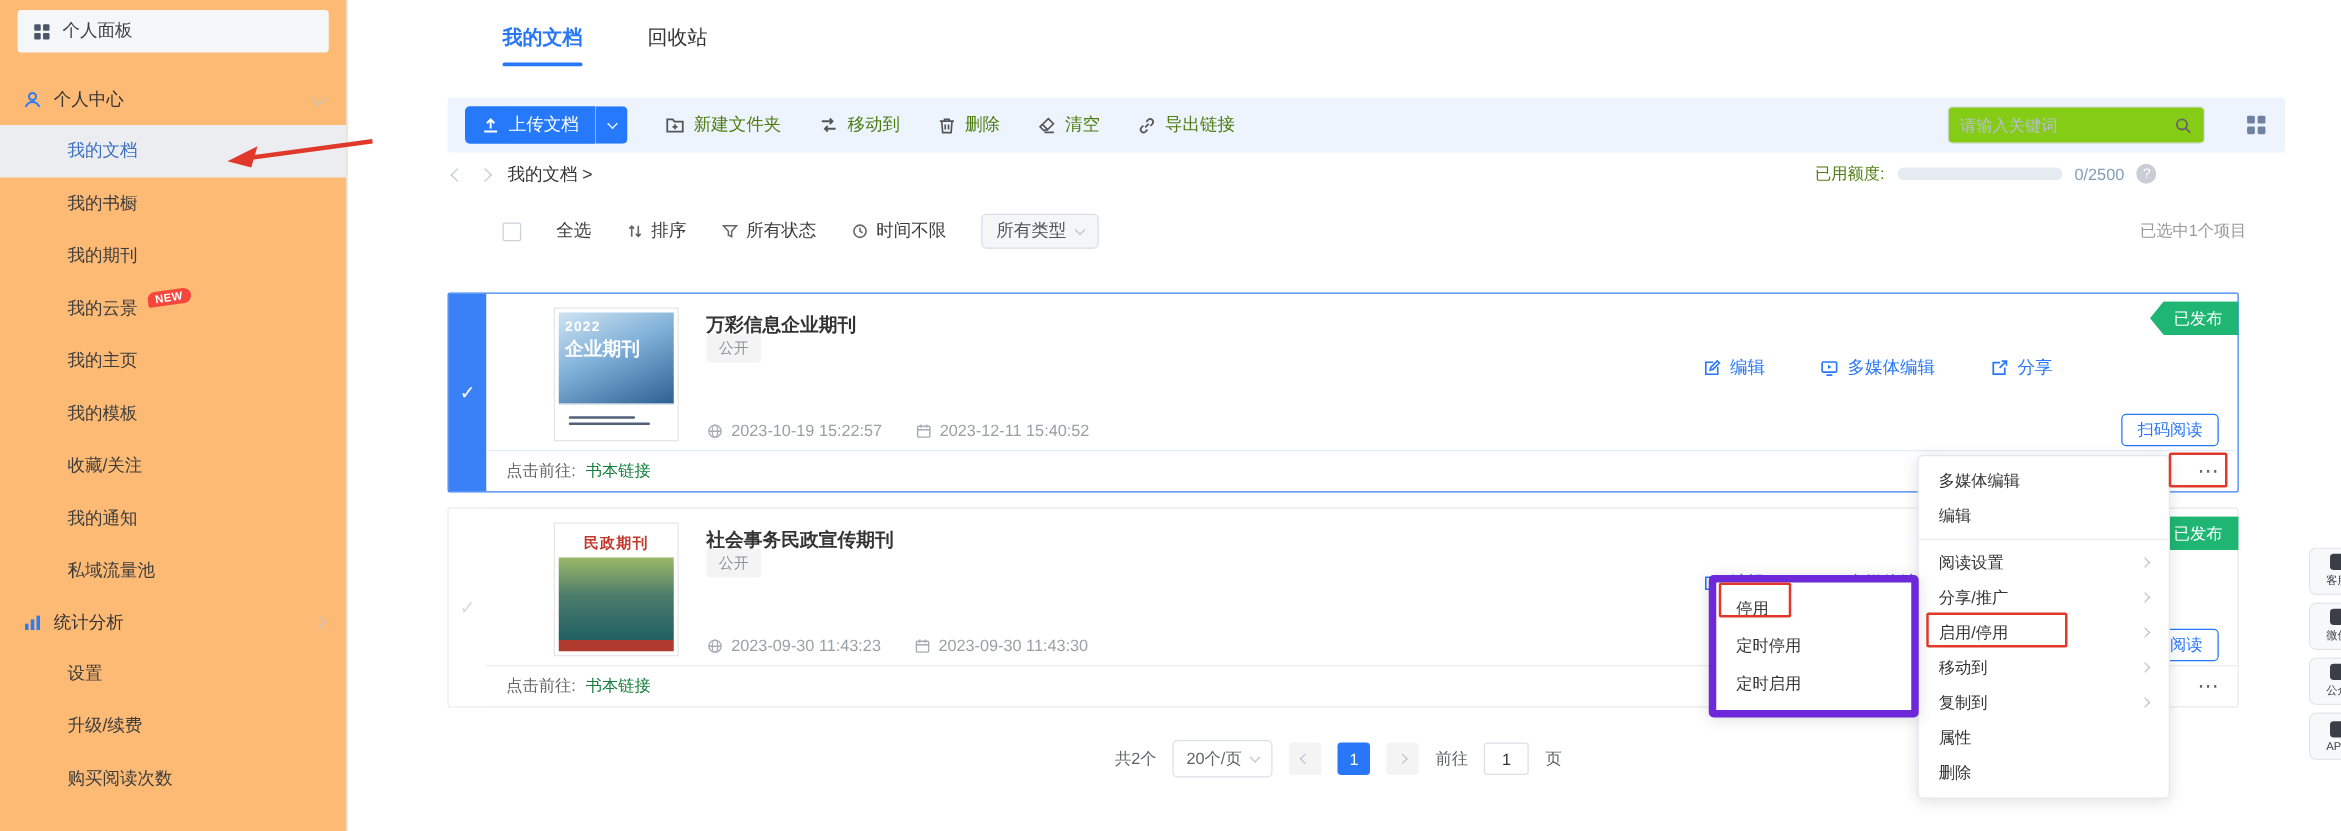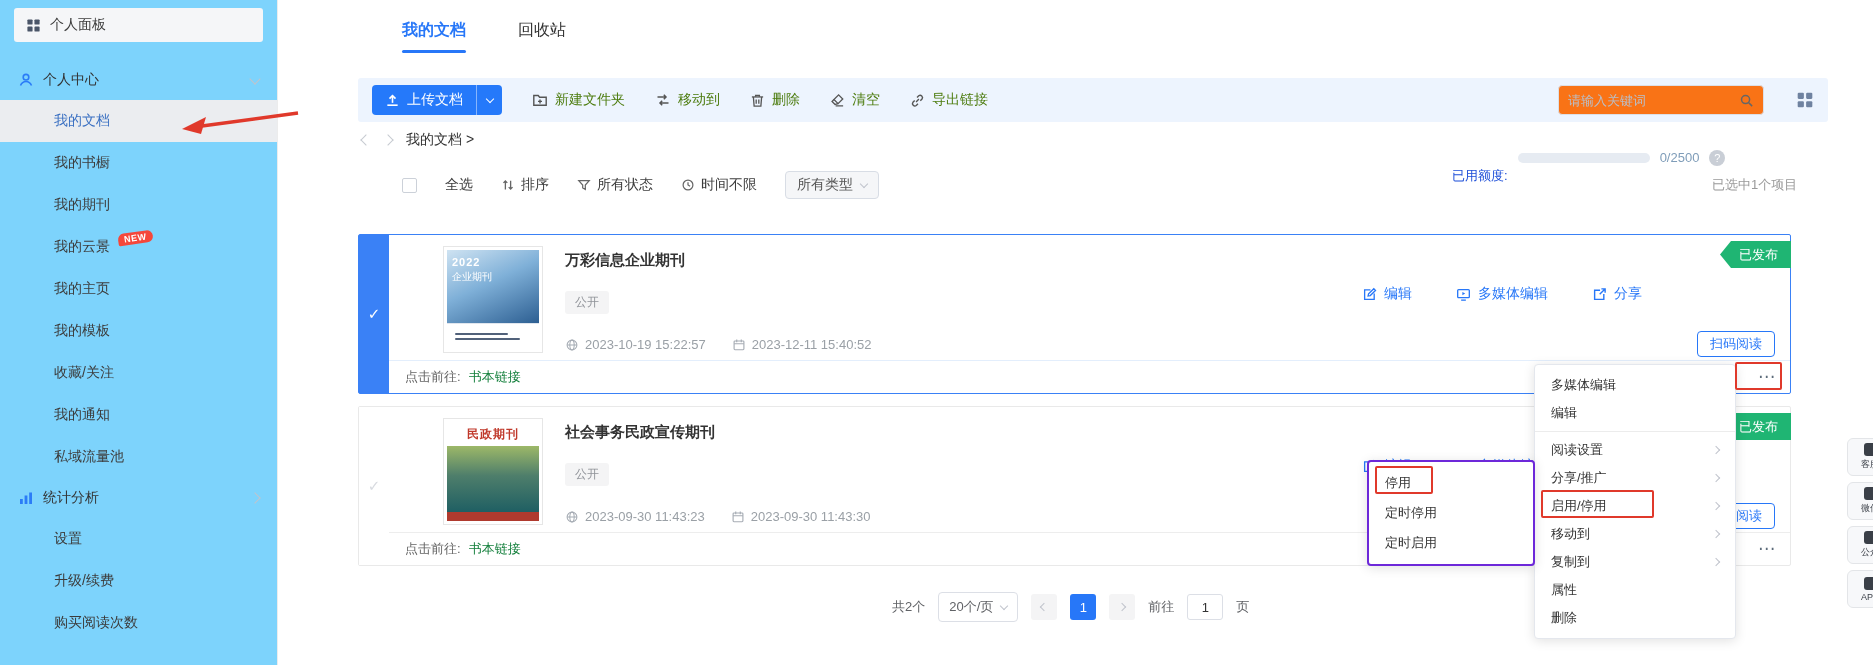--- a/index.html
+++ b/index.html
@@ -2,21 +2,21 @@
 <html><head>
 <meta charset="utf-8">
 <style>
   *{margin:0;padding:0;box-sizing:border-box;}
   html,body{background:#fff;}
   body{font-family:"Liberation Sans","DejaVu Sans",sans-serif;color:#333;}
   .screen{position:relative;width:1873px;height:665px;background:#fff;overflow:hidden;font-size:14px;}
   .ic{display:inline-block;vertical-align:middle;flex:none;}
 
   
-  .sidebar{position:absolute;left:0;top:0;width:278px;height:665px;background:#7dd3fc;border-right:1px solid #ececec;}
+  .sidebar{position:absolute;left:0;top:0;width:278px;height:665px;background:#fdba74;border-right:1px solid #ececec;}
   .panel-header{margin:8px 14px 0;height:34px;background:#f5f6f8;border-radius:3px;display:flex;align-items:center;gap:9px;padding:0 12px;color:#3c3c3c;}
   .side-group{margin-top:0;height:40px;display:flex;align-items:center;gap:9px;padding:0 18px;color:#333;cursor:pointer;}
   .side-group.first{margin-top:18px;}
   .side-group .gicon{color:#2b7cf7;}
   .side-group .spacer{margin-left:auto;}
   .side-item{height:42px;display:flex;align-items:center;padding-left:54px;color:#3c3c3c;cursor:pointer;position:relative;}
   .side-item.selected{background:#ebedf0;color:#3a70c2;}
   .new-badge{position:absolute;left:118px;top:6px;background:#f5473b;color:#fff;font-size:9px;font-weight:bold;padding:1px 6px;border-radius:8px 8px 8px 2px;transform:rotate(-8deg);letter-spacing:.5px;}
   .chev{width:8px;height:8px;border-right:1.5px solid #c0c4cc;border-bottom:1.5px solid #c0c4cc;display:inline-block;flex:none;}
   .chev.down{transform:rotate(45deg);margin-top:-3px;}
@@ -31,33 +31,33 @@
   .tab.active::after{content:"";position:absolute;left:0;right:0;bottom:0;height:3px;background:#2777f8;border-radius:2px;}
 
   
   .toolbar{position:absolute;left:358px;top:78px;width:1470px;height:44px;background:#edf4fe;border-radius:3px;display:flex;align-items:center;padding:0 14px;gap:30px;}
   .upload-btn{display:flex;height:30px;cursor:pointer;}
   .upload-main{background:#2579fa;color:#fff;display:flex;align-items:center;gap:7px;padding:0 13px;border-radius:4px 0 0 4px;font-size:14px;}
   .upload-caret{background:#2579fa;width:26px;border-left:1px solid rgba(255,255,255,.45);border-radius:0 4px 4px 0;display:flex;align-items:center;justify-content:center;}
   .upload-caret .chev{border-color:#fff;}
   .tool-act{display:flex;align-items:center;gap:7px;color:#4d7c0f;cursor:pointer;}
   .tool-act .ic{color:#555;}
-  .search-box{margin-left:auto;width:206px;height:30px;background:#f97316;border:1px solid #dcdfe6;border-radius:4px;display:flex;align-items:center;padding:0 9px;gap:6px;}
+  .search-box{margin-left:auto;width:206px;height:30px;background:#84cc16;border:1px solid #dcdfe6;border-radius:4px;display:flex;align-items:center;padding:0 9px;gap:6px;}
   .search-box input{border:0;outline:0;flex:1;min-width:0;font-size:13px;color:#333;background:transparent;font-family:inherit;}
   .search-box input::placeholder{color:#b9bfc9;}
   .search-box .ic{color:#666;}
   .view-toggle{color:#6f82a0;cursor:pointer;display:flex;margin-left:2px;}
 
   
   .crumb-row{position:absolute;left:362px;top:128px;display:flex;align-items:center;gap:14px;height:24px;}
   .nav-chev{cursor:pointer;display:flex;align-items:center;}
   .nav-chev .chev{border-color:#c6cad1;}
   .crumb-path{color:#333;}
   .quota{position:absolute;left:1452px;top:130px;display:flex;align-items:center;gap:10px;}
-  .quota-label{color:#1d4ed8;font-size:13px;margin-top:37px;}
+  .quota-label{color:#4d7c0f;font-size:13px;}
   .quota-bar{width:132px;height:10px;background:#e6ebf2;border-radius:5px;}
   .quota-val{color:#7f9db9;font-size:13px;}
   .quota-help{width:16px;height:16px;border-radius:50%;background:#c9ced6;color:#fff;font-size:11px;line-height:16px;text-align:center;cursor:pointer;}
 
   
   .filter-row{position:absolute;left:402px;top:172px;display:flex;align-items:center;gap:28px;height:26px;}
   .cbx{width:15px;height:15px;border:1px solid #ccd1d9;border-radius:2px;background:#fff;cursor:pointer;}
   .f-item{display:flex;align-items:center;gap:6px;color:#3c3c3c;cursor:pointer;}
   .f-item .ic{color:#666;}
   .type-select{display:flex;align-items:center;gap:8px;border:1px solid #d8dde5;background:#f5f6f8;border-radius:4px;padding:4px 11px;color:#555;cursor:pointer;}
@@ -67,29 +67,29 @@
   .doc-item{position:absolute;left:358px;width:1433px;height:160px;background:#fff;border-radius:2px;}
   .doc-item.sel{border:1px solid #3a81f6;}
   .doc-item.plain{border:1px solid #e9e9e9;}
   .sel-strip{position:absolute;left:0;top:0;bottom:0;width:30px;display:flex;align-items:center;justify-content:center;font-size:15px;}
   .sel-strip.on{background:#3a81f6;color:#fff;}
   .sel-strip.off{background:#fff;color:#d8dbe0;}
   .thumb{position:absolute;left:84px;top:11px;width:100px;height:107px;border:1px solid #e6e6e6;background:#fff;padding:3px;cursor:pointer;}
   .cover1{width:100%;height:100%;display:flex;flex-direction:column;}
   .cover1 .art{flex:1;background:linear-gradient(155deg,#cfe3f2 0%,#7fb0d8 45%,#2d5f92 100%);padding:6px 5px;color:#fff;}
   .cover1 .y{font-size:11px;font-weight:bold;letter-spacing:1px;}
-  .cover1 .t{font-size:10px;font-weight:normal;margin-top:2px;}
+  .cover1 .t{font-size:15px;font-weight:bold;margin-top:2px;}
   .cover1 .foot{height:26px;background:#fff;border-top:1px solid #e0e6ee;display:flex;flex-direction:column;justify-content:center;gap:3px;padding:0 8px;}
   .cover1 .bar{height:2px;background:#51617a;border-radius:1px;}
   .cover2{width:100%;height:100%;display:flex;flex-direction:column;}
   .cover2 .mast{height:24px;background:#fff;color:#c0392b;font-weight:bold;font-size:12px;display:flex;align-items:center;justify-content:center;letter-spacing:1px;}
   .cover2 .photo{flex:1;background:linear-gradient(180deg,#9db868 0%,#4e7e6b 45%,#1f5f63 100%);}
   .cover2 .strip{height:9px;background:#b03a2e;}
   .doc-title{position:absolute;left:206px;top:16px;font-size:15px;font-weight:bold;color:#333;cursor:pointer;}
-  .doc-vis{position:absolute;left:206px;top:56px;background:#f4f4f5;color:#909399;font-size:12px;padding:3px 10px;border-radius:3px;}
+  .doc-vis{position:absolute;left:206px;top:32px;background:#f4f4f5;color:#909399;font-size:12px;padding:3px 10px;border-radius:3px;}
   .doc-dates{position:absolute;left:206px;top:102px;display:flex;gap:26px;color:#9aa0a6;font-size:13px;}
   .doc-dates .d{display:flex;align-items:center;gap:6px;}
   .doc-dates .ic{color:#a6acb4;}
   .doc-footer{position:absolute;left:30px;right:0;bottom:0;height:33px;border-top:1px solid #e3eefc;display:flex;align-items:center;padding:0 14px 0 16px;gap:8px;font-size:13px;color:#666;}
   .doc-item.plain .doc-footer{border-top-color:#ededed;}
   .doc-link{color:#15803d;cursor:pointer;}
   .foot-right{margin-left:auto;display:flex;align-items:center;gap:26px;}
   .foot-tool{display:flex;align-items:center;gap:6px;color:#666;cursor:pointer;}
   .foot-tool .ic{color:#2777f8;}
   .dots{font-size:17px;color:#5c6b7a;letter-spacing:1px;cursor:pointer;line-height:10px;}
@@ -103,21 +103,21 @@
   .page-size{display:flex;align-items:center;gap:8px;border:1px solid #dcdfe6;border-radius:4px;padding:5px 10px;background:#fff;cursor:pointer;}
   .pg-btn{width:26px;height:26px;background:#f4f4f5;border-radius:3px;display:flex;align-items:center;justify-content:center;cursor:pointer;}
   .pg-num{width:26px;height:26px;background:#2777f8;color:#fff;border-radius:3px;display:flex;align-items:center;justify-content:center;cursor:pointer;}
   .goto-input{width:36px;height:26px;border:1px solid #dcdfe6;border-radius:3px;text-align:center;font-size:13px;color:#333;outline:0;font-family:inherit;}
 
   
   .menu{position:absolute;left:1534px;top:364px;width:202px;background:#fff;border:1px solid #e4e7ed;border-radius:4px;box-shadow:0 2px 12px rgba(0,0,0,.12);padding:6px 0;z-index:30;}
   .mi{height:28px;display:flex;align-items:center;padding:0 16px;font-size:13px;color:#333;cursor:pointer;}
   .mi .spacer{margin-left:auto;}
   .mdiv{height:1px;background:#ececec;margin:4px 0;}
-  .submenu{position:absolute;left:1367px;top:460px;width:168px;background:#fff;border:2px solid #6d28d9;border-radius:4px;box-shadow:0 2px 12px rgba(0,0,0,.12);padding:6px 0;z-index:31;}
+  .submenu{position:absolute;left:1367px;top:460px;width:168px;background:#fff;border:6px solid #6d28d9;border-radius:4px;box-shadow:0 2px 12px rgba(0,0,0,.12);padding:6px 0;z-index:31;}
   .smi{height:30px;display:flex;align-items:center;padding:0 16px;font-size:13px;color:#333;cursor:pointer;}
 
   
   .float-widget{position:absolute;right:0;top:438px;width:26px;overflow:hidden;z-index:20;display:flex;flex-direction:column;gap:6px;}
   .fcell{width:46px;height:38px;background:#f7f8fa;border:1px solid #e3e5e8;border-radius:6px 0 0 6px;display:flex;flex-direction:column;align-items:center;justify-content:center;gap:2px;cursor:pointer;}
   .fcell .dot{width:13px;height:13px;border-radius:3px;background:#3a3f47;}
   .fcell .flbl{font-size:9px;color:#3a3f47;}
 
   
   .anno{position:absolute;border:2px solid #e0392b;border-radius:2px;z-index:50;pointer-events:none;}

